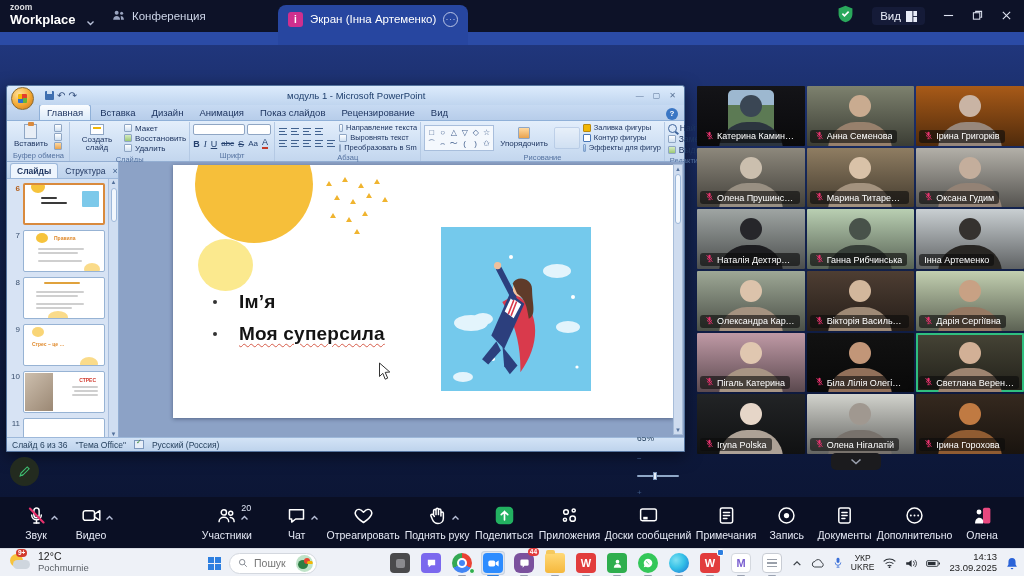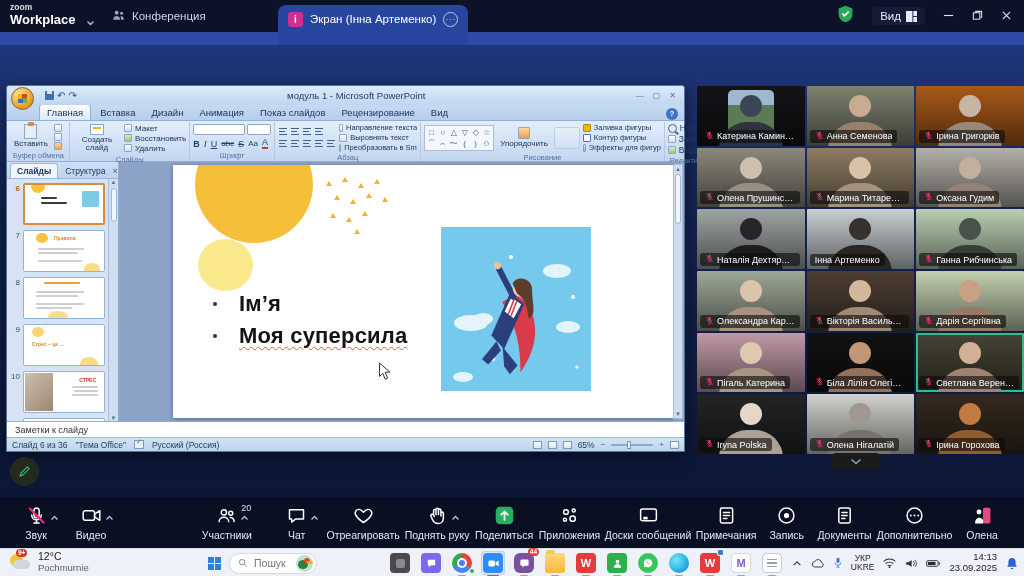--- a/index.html
+++ b/index.html
@@ -124,31 +124,31 @@
     border:1px solid #a8bdd9;display:flex;flex-direction:column;align-items:center;justify-content:space-between;
     font-size:6px;color:#54719c;padding:1px 0;}
   .vscroll .vthumb{width:6px;flex:0 0 50px;background:#f2f7fd;border:1px solid #9db8da;border-radius:3px;margin-top:2px;}
   .vsp{flex:1;}
   .slide{position:absolute;left:54px;top:3px;width:500px;height:253px;background:#fff;
     box-shadow:0 1px 4px rgba(20,30,60,.45);overflow:hidden;}
   .big-circle{position:absolute;left:22px;top:-40px;width:118px;height:118px;border-radius:50%;background:#f6bf3a;}
   .pale-circle{position:absolute;left:25px;top:74px;width:55px;height:52px;border-radius:50%;background:#fbe98e;}
   .bullet-row{position:absolute;display:flex;align-items:center;gap:22px;}
   .bullet-dot{width:4px;height:4px;border-radius:50%;background:#333;}
-  .bullet-text{font-size:22px;font-weight:700;color:#141414;letter-spacing:.2px;}
+  .bullet-text{font-size:19px;font-weight:700;color:#141414;letter-spacing:.2px;}
   .spell{text-decoration:underline;text-decoration-style:wavy;text-decoration-color:#d65c4a;
     text-decoration-thickness:1px;text-underline-offset:3px;}
   .illu{position:absolute;left:268px;top:62px;width:150px;height:164px;}
   .notes{height:16px;background:#fff;border-top:1px solid #93aed2;display:flex;align-items:center;
     padding-left:8px;font-size:9px;color:#333;}
   .statusbar{height:14px;display:flex;align-items:center;gap:8px;padding:0 5px;font-size:8.5px;color:#27425f;
     background:linear-gradient(#d3e3f6,#bed3ec);border-top:1px solid #9db8da;}
   .spell-ic{width:10px;height:9px;background:#e7eef8;border:1px solid #7d98bd;position:relative;}
   .spell-ic::after{content:"✓";position:absolute;left:1px;top:-3px;color:#3f8d3f;font-size:7px;}
-  .st-right{margin-left:auto;display:flex;align-items:center;gap:6px;}
+  .st-right{margin-left:auto;display:flex;gap:12px;flex-direction:column;}
   .vmode{width:9px;height:8px;border:1px solid #7d98bd;background:linear-gradient(#fff,#d8e6f5);}
   .zslider{width:42px;height:2px;background:#8fa8c8;position:relative;border-radius:1px;}
   .zslider .zth{position:absolute;left:16px;top:-3px;width:4px;height:8px;background:#e8f0fa;border:1px solid #7d98bd;}
   .zbtn{font-size:8px;color:#3f5a84;line-height:1;}
 
   
   #grid{position:absolute;left:697px;top:86px;width:327px;height:368px;display:grid;
     grid-template-columns:repeat(3,1fr);grid-template-rows:repeat(6,1fr);gap:2px;z-index:2;}
   .pcell{position:relative;overflow:hidden;border-radius:1px;}
   .pcell.active{box-shadow:inset 0 0 0 2px #2fbf7f;}
@@ -636,23 +636,20 @@
         </div>
         <div class="vscroll">
           <span>▲</span>
             <span class="vthumb"></span>
             <span class="vsp"></span>
             <span>▼</span>
         </div>
       </div>
     </div>
 
-    <div class="notes">
-      <span>Заметки к слайду</span>
-    </div>
     <div class="statusbar">
       <span>Слайд 6 из 36</span>
       <span>"Тема Office"</span>
       <span class="spell-ic"></span>
       <span>Русский (Россия)</span>
       <span class="st-right">
         <span class="vmode"></span>
         <span class="vmode"></span>
         <span class="vmode"></span>
         <span>65%</span>
@@ -745,37 +742,37 @@
         <div class="p-body" style="background: rgb(38, 38, 42); filter: brightness(0.75);"></div>
         <div class="p-label">
           <span><svg width="9" height="9" viewBox="0 0 24 24">
               <rect x="9" y="2" width="6" height="11" rx="3" fill="#e8336e"></rect>
               <path d="M6 10a6 6 0 0 0 12 0M12 17v3.5M8.5 20.5h7" stroke="#e8336e" stroke-width="2" fill="none"></path>
               <line x1="4" y1="3" x2="20" y2="21" stroke="#e8336e" stroke-width="2.4"></line>
             </svg></span>
           <span class="nm">Наталія Дехтярьова</span>
         </div>
       </div>
+      <div class="pcell" style="background: linear-gradient(rgb(185, 207, 178), rgb(0, 0, 0) 190%);">
+        <div class="p-head" style="background: rgb(72, 82, 74);"></div>
+        <div class="p-body" style="background: rgb(72, 82, 74); filter: brightness(0.75);"></div>
+        <div class="p-label">
+          <span><svg width="9" height="9" viewBox="0 0 24 24">
+              <rect x="9" y="2" width="6" height="11" rx="3" fill="#e8336e"></rect>
+              <path d="M6 10a6 6 0 0 0 12 0M12 17v3.5M8.5 20.5h7" stroke="#e8336e" stroke-width="2" fill="none"></path>
+              <line x1="4" y1="3" x2="20" y2="21" stroke="#e8336e" stroke-width="2.4"></line>
+            </svg></span>
+          <span class="nm">Ганна Рибчинська</span>
+        </div>
+      </div>
       <div class="pcell" style="background: linear-gradient(rgb(201, 207, 210), rgb(0, 0, 0) 190%);">
         <div class="p-head" style="background: rgb(53, 50, 47);"></div>
         <div class="p-body" style="background: rgb(53, 50, 47); filter: brightness(0.75);"></div>
         <div class="p-label">
           <span class="nm">Інна Артеменко</span>
-        </div>
-      </div>
-      <div class="pcell" style="background: linear-gradient(rgb(185, 207, 178), rgb(0, 0, 0) 190%);">
-        <div class="p-head" style="background: rgb(72, 82, 74);"></div>
-        <div class="p-body" style="background: rgb(72, 82, 74); filter: brightness(0.75);"></div>
-        <div class="p-label">
-          <span><svg width="9" height="9" viewBox="0 0 24 24">
-              <rect x="9" y="2" width="6" height="11" rx="3" fill="#e8336e"></rect>
-              <path d="M6 10a6 6 0 0 0 12 0M12 17v3.5M8.5 20.5h7" stroke="#e8336e" stroke-width="2" fill="none"></path>
-              <line x1="4" y1="3" x2="20" y2="21" stroke="#e8336e" stroke-width="2.4"></line>
-            </svg></span>
-          <span class="nm">Ганна Рибчинська</span>
         </div>
       </div>
       <div class="pcell" style="background: linear-gradient(rgb(158, 168, 150), rgb(0, 0, 0) 190%);">
         <div class="p-head" style="background: rgb(220, 195, 171);"></div>
         <div class="p-body" style="background: rgb(220, 195, 171); filter: brightness(0.75);"></div>
         <div class="p-label">
           <span><svg width="9" height="9" viewBox="0 0 24 24">
               <rect x="9" y="2" width="6" height="11" rx="3" fill="#e8336e"></rect>
               <path d="M6 10a6 6 0 0 0 12 0M12 17v3.5M8.5 20.5h7" stroke="#e8336e" stroke-width="2" fill="none"></path>
               <line x1="4" y1="3" x2="20" y2="21" stroke="#e8336e" stroke-width="2.4"></line>

